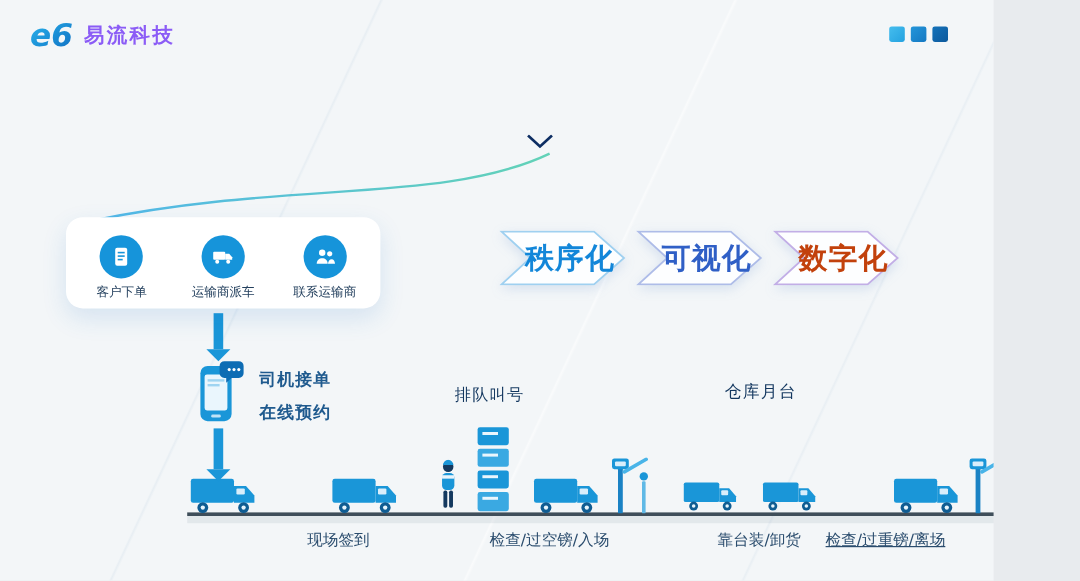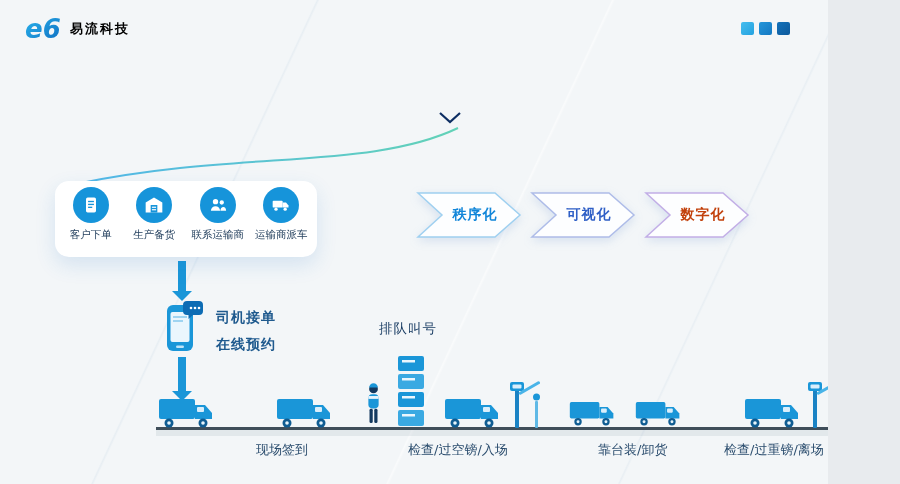--- a/index.html
+++ b/index.html
@@ -11,54 +11,54 @@
   }
   .slide::before{
     content:""; position:absolute; inset:0; pointer-events:none;
     background:
       linear-gradient(115deg, transparent 58%, rgba(255,255,255,.55) 58.15%, transparent 58.4%),
       linear-gradient(115deg, transparent 30%, rgba(220,230,238,.5) 30.15%, transparent 30.35%),
       linear-gradient(115deg, transparent 80%, rgba(220,230,238,.45) 80.15%, transparent 80.35%);
   }
   
   .logo-wrap{ position:absolute; left:24px; top:14px; display:flex; align-items:center; gap:6px; }
-  .brand{ font-size:13px; font-weight:bold; color:#000000; letter-spacing:2px; }
+  .brand{ font-size:17px; font-weight:bold; color:#8b5cf6; letter-spacing:2px; }
   .corner-squares{ position:absolute; top:22px; right:38px; display:flex; gap:5px; }
   .corner-squares i{ display:block; width:13px; height:13px; border-radius:2px; }
   .sq1{ background:linear-gradient(135deg,#45bdee,#24a2e0); }
   .sq2{ background:linear-gradient(135deg,#2496da,#1478c2); }
   .sq3{ background:linear-gradient(135deg,#1472ba,#0d599c); }
   
   .page-title{ position:absolute; top:70px; left:0; width:100%; text-align:center;
     font-size:27px; font-weight:bold; color:#0d2e63; letter-spacing:3px; }
   .title-caret{ position:absolute; left:439px; top:112px; }
   .swoosh{ position:absolute; left:70px; top:124px; z-index:0; }
   
   .order-card{ position:absolute; left:55px; top:181px; width:262px; height:76px;
     background:#fff; border-radius:14px; box-shadow:0 8px 20px rgba(40,120,200,.15);
-    display:flex; align-items:flex-start; justify-content:space-around; padding:6px 4px; z-index:2; }
+    display:flex; align-items:flex-end; justify-content:space-around; padding:6px 4px; z-index:2; }
   .step{ display:flex; flex-direction:column; align-items:center; width:64px; }
   .step-icon{ width:36px; height:36px; border-radius:50%; background:#1694da;
     display:flex; align-items:center; justify-content:center; }
   .step-label{ margin-top:5px; font-size:10.5px; color:#24405e; white-space:nowrap; }
   
   .down-arrow{ position:absolute; width:20px; display:flex; flex-direction:column; align-items:center; z-index:1; }
   .down-arrow .shaft{ width:8px; background:#1a96d8; flex:1; }
   .down-arrow .head{ width:0; height:0; border-left:10px solid transparent;
     border-right:10px solid transparent; border-top:10px solid #1a96d8; }
   
   .phone{ position:absolute; left:163px; top:299px; z-index:2; }
   .driver-text{ position:absolute; left:216px; top:304px; font-size:14px; color:#1f5a8e;
     line-height:27px; letter-spacing:1px;font-weight:bold; }
   
   .phases{ position:absolute; left:416px; top:192px; display:flex; gap:8px; z-index:1; }
   .chev{ position:relative; width:106px; height:46px; }
   .chev svg{ display:block; filter:drop-shadow(0 3px 5px rgba(80,130,200,.18)); }
   .chev-label{ position:absolute; inset:0; display:flex; align-items:center; justify-content:center;
-    padding-left:12px; font-size:14px; font-weight:bold; letter-spacing:1px; }
+    padding-left:12px; font-size:24px; font-weight:bold; letter-spacing:1px; }
   
   .road{ position:absolute; left:156px; top:427px; width:696px; height:3px; background:#3f4e5a; }
   .road-shadow{ position:absolute; left:156px; top:430px; width:696px; height:6px; background:rgba(110,130,145,.12); }
   .truck{ position:absolute; }
   .scene-label{ position:absolute; top:441px; font-size:13px; color:#2b4d6e; white-space:nowrap; }
   .zone-title{ position:absolute; font-size:13.5px; font-weight:normal; color:#13375f; text-align:center; white-space:nowrap; letter-spacing:1px; }
   .person{ position:absolute; left:364px; top:383px; }
   .queue-stack{ position:absolute; left:396px; top:354px; }
   .gate{ position:absolute; }
   .warehouse{ position:absolute; left:554px; top:336px; }
@@ -107,49 +107,38 @@
           <rect x="8.5" y="7" width="7" height="1.6" fill="#1694da"></rect>
           <rect x="8.5" y="10.5" width="7" height="1.6" fill="#1694da"></rect>
           <rect x="8.5" y="14" width="5" height="1.6" fill="#1694da"></rect>
         </svg>
       </div>
       <div class="step-label">客户下单</div>
     </div>
     <div class="step">
       <div class="step-icon">
         <svg width="20" height="20" viewBox="0 0 24 24">
-          <path d="M12 3 L22 9 V21 H2 V9 Z" fill="#fff"></path>
-          <rect x="8" y="12" width="8" height="9" fill="#1694da"></rect>
-          <rect x="9.5" y="14" width="5" height="1.4" fill="#fff"></rect>
-          <rect x="9.5" y="17" width="5" height="1.4" fill="#fff"></rect>
+          <rect x="2" y="7" width="12" height="8" rx="1" fill="#fff"></rect>
+          <path d="M14 9 h4 l3 3.5 V15 h-7 z" fill="#fff"></path>
+          <circle cx="6" cy="17" r="2" fill="#fff"></circle>
+          <circle cx="17" cy="17" r="2" fill="#fff"></circle>
         </svg>
       </div>
-      <div class="step-label">生产备货</div>
+      <div class="step-label">运输商派车</div>
     </div>
     <div class="step">
       <div class="step-icon">
         <svg width="20" height="20" viewBox="0 0 24 24">
           <circle cx="9" cy="8" r="3.2" fill="#fff"></circle>
           <circle cx="16.5" cy="9" r="2.6" fill="#fff"></circle>
           <path d="M3.5 19 c0-3.5 2.5-5.5 5.5-5.5 s5.5 2 5.5 5.5 z" fill="#fff"></path>
           <path d="M14.8 19 c.2-2.8 1.6-4.6 3.7-4.6 2 0 3.1 1.8 3.3 4.6 z" fill="#fff"></path>
         </svg>
       </div>
       <div class="step-label">联系运输商</div>
-    </div>
-    <div class="step">
-      <div class="step-icon">
-        <svg width="20" height="20" viewBox="0 0 24 24">
-          <rect x="2" y="7" width="12" height="8" rx="1" fill="#fff"></rect>
-          <path d="M14 9 h4 l3 3.5 V15 h-7 z" fill="#fff"></path>
-          <circle cx="6" cy="17" r="2" fill="#fff"></circle>
-          <circle cx="17" cy="17" r="2" fill="#fff"></circle>
-        </svg>
-      </div>
-      <div class="step-label">运输商派车</div>
     </div>
   </div>
 
   <div class="down-arrow" style="left:172px; top:261px; height:40px;">
     <div class="shaft"></div>
       <div class="head"></div>
   </div>
 
   <div class="phone">
     <svg width="42" height="54" viewBox="0 0 42 54">
@@ -262,20 +251,21 @@
       <rect x="2" y="1" width="14" height="9" rx="2" fill="#1a96d8"></rect>
       <rect x="4.5" y="3.5" width="9" height="4" rx="1" fill="#d9eefb"></rect>
       <g transform="rotate(-30 11 13)">
           <rect x="11" y="11.5" width="24" height="3" rx="1.5" fill="#49b4e8"></rect>
         </g>
       <rect x="27" y="20" width="3" height="27" rx="1" fill="#5fb9e6"></rect>
       <circle cx="28.5" cy="16" r="3.5" fill="#1a96d8"></circle>
     </svg>
   </div>
 
+  <div class="zone-title" style="left:584px; top:318px; width:100px; font-size:14px;">仓库月台</div>
   <div class="truck" style="left:569px; top:400px;">
     <svg width="46" height="27" viewBox="0 0 56 32">
       <rect x="1" y="2" width="36" height="20" rx="2" fill="#1a96d8"></rect>
       <path d="M37 8 h10 l7 8 v6 h-17 z" fill="#1a96d8"></path>
       <rect x="39" y="10" width="7" height="5" rx="1" fill="#d9eefb"></rect>
       <circle cx="11" cy="26" r="4.5" fill="#0f5c92"></circle>
         <circle cx="11" cy="26" r="1.8" fill="#e6f4fc"></circle>
       <circle cx="45" cy="26" r="4.5" fill="#0f5c92"></circle>
         <circle cx="45" cy="26" r="1.8" fill="#e6f4fc"></circle>
     </svg>
@@ -312,15 +302,15 @@
           <rect x="11" y="11.5" width="24" height="3" rx="1.5" fill="#49b4e8"></rect>
         </g>
       <rect x="27" y="20" width="3" height="27" rx="1" fill="#5fb9e6"></rect>
       <circle cx="28.5" cy="16" r="3.5" fill="#1a96d8"></circle>
     </svg>
   </div>
 
   <div class="scene-label" style="left:256px; width:96px;">现场签到</div>
   <div class="scene-label" style="left:408px; width:148px;">检查/过空镑/入场</div>
   <div class="scene-label" style="left:598px; width:104px;">靠台装/卸货</div>
-  <div class="scene-label" style="left:724px; width:148px;">检查/过重镑/离场</div>
+  <div class="scene-label" style="left:688px; width:148px;text-decoration:underline;">检查/过重镑/离场</div>
 
 </div>
 
 </body></html>

